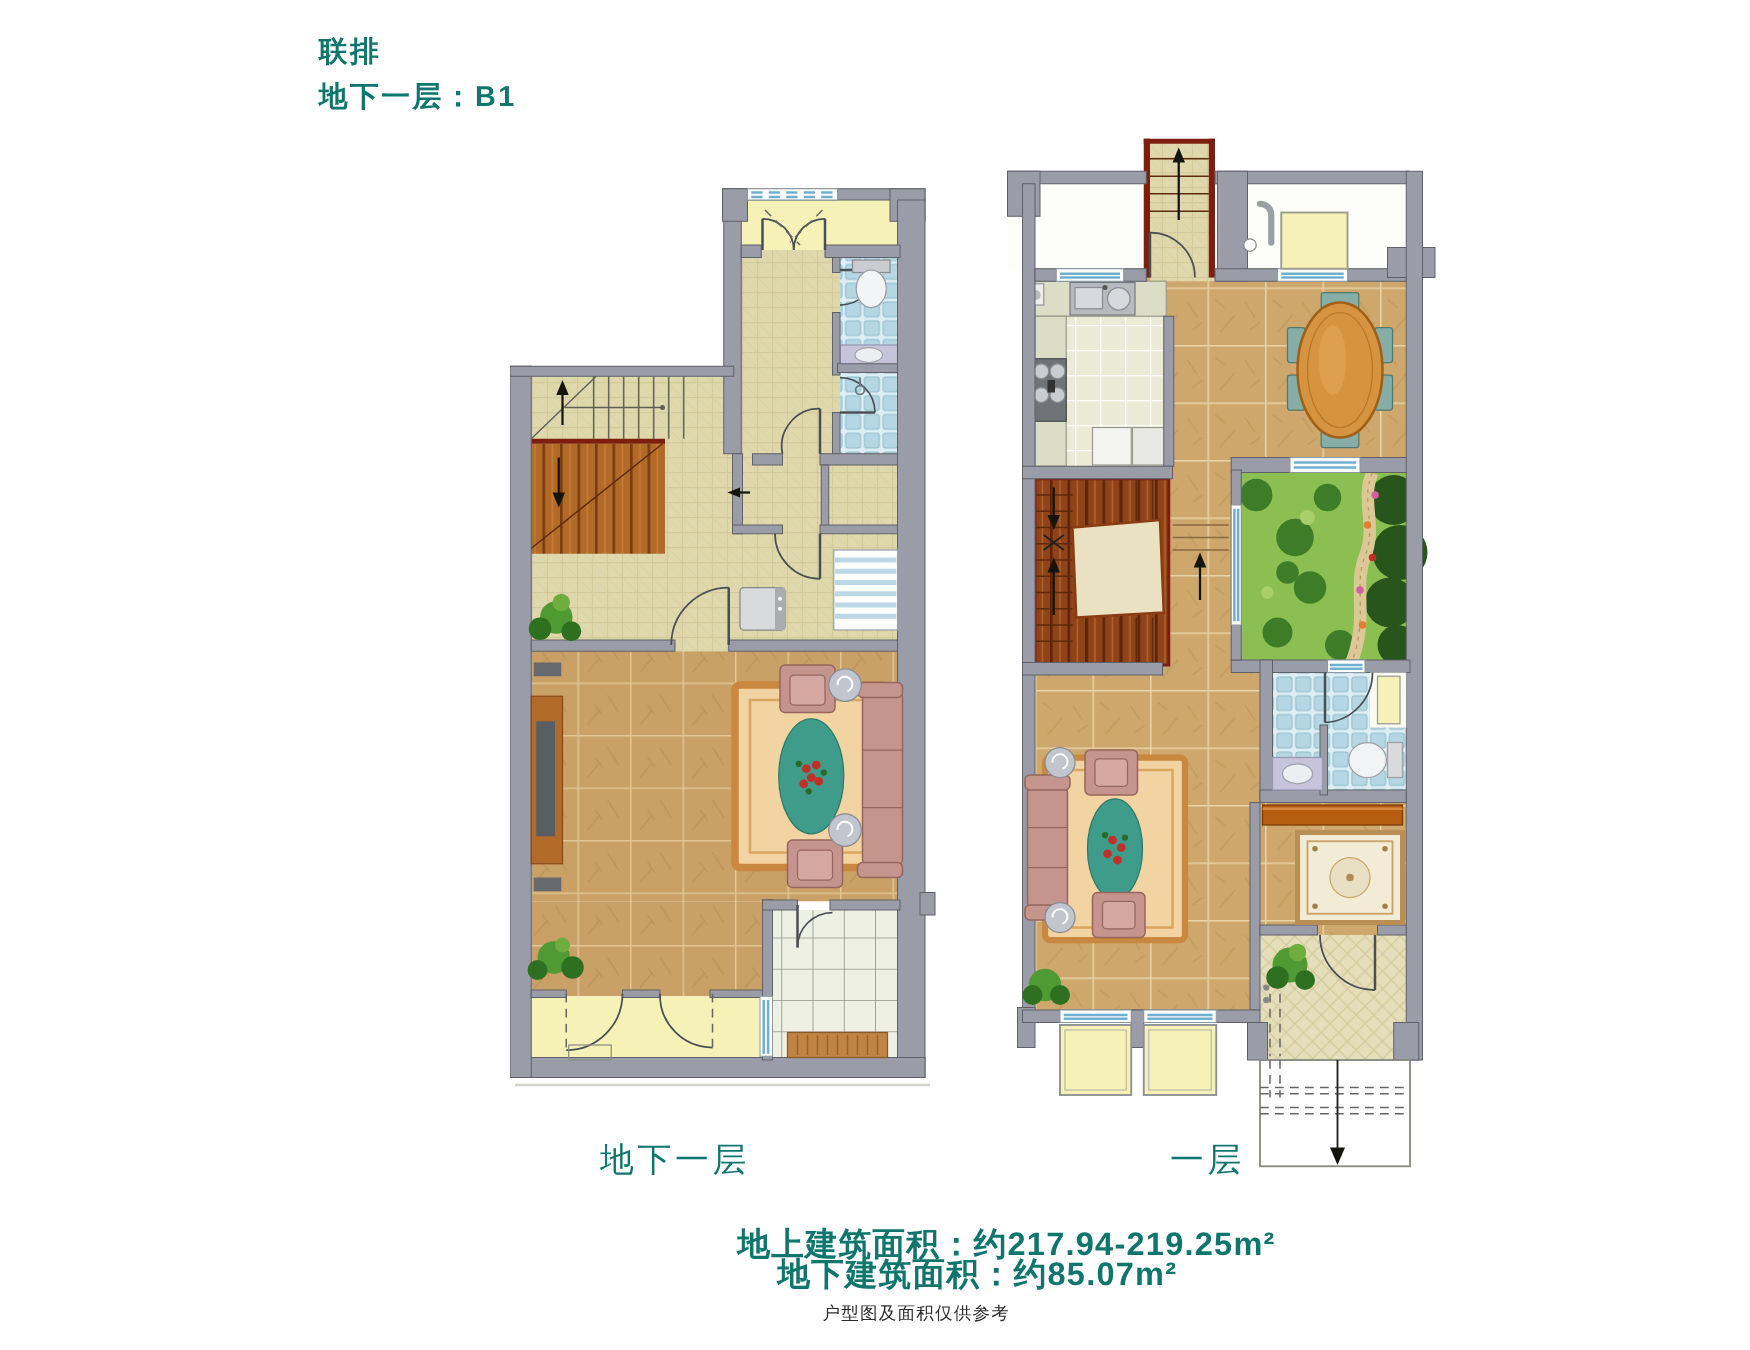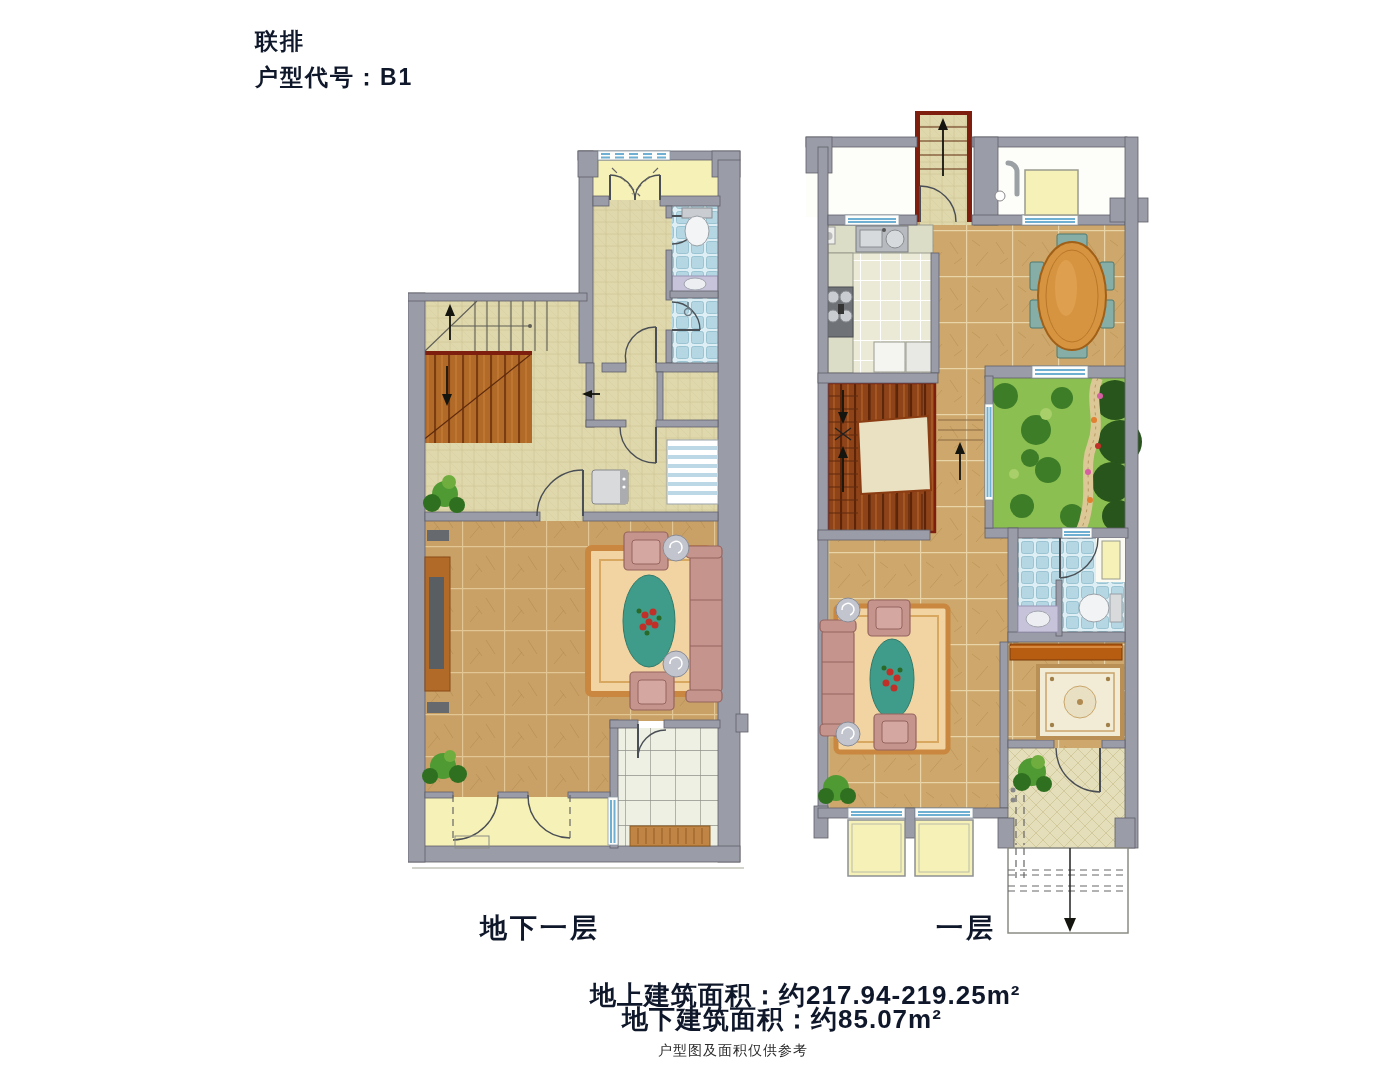--- a/index.html
+++ b/index.html
@@ -1,20 +1,20 @@
 <!DOCTYPE html>
 <html style="--wall: #9a9ca8; --wallLine: #5f6068; --stairRed: #7e1e0e; --tanTile: #c9a066; --tanLine: #e2c694; --marble: #cda76b; --marbleLine: #e8d4a6; --khaki: #e0d8ad; --khakiLine: #cdc493; --yellowRoom: #f6f1b6; --blueTile: #b4d7e3; --creamTile: #ebead7; --patio: #eef0e3; --entry: #e5deba; --windowBlue: #6fb0d2; --woodOrange: #b26a28; --woodDark: #8e4318; --gardenGrass: #8cbf52; --gardenTree: #3e7d28; --gardenDeep: #28551c; --sofaPink: #c4948d; --sofaLine: #96655f; --rugField: #f2d3a2; --rugBorder: #c9873f; --rugTeal: #3f9c8b; --rugCream: #f2ecd7; --tableWood: #d69440; --chairTeal: #86ada6; --lavender: #c7c3da; --cabinetOrange: #b75d12; --plantGreen: #4f9a33; --plantDark: #2f7020; --benchWood: #c08445;"><head>
 <meta charset="utf-8">
 <style>
   html,body{margin:0;padding:0}
   body{width:1400px;height:1080px;background:#ffffff;position:relative;overflow:hidden;
        font-family:"Liberation Sans",sans-serif;color:#141414}
-  .t{position:absolute;white-space:nowrap;color:#0f172a}
+  .t{position:absolute;white-space:nowrap;color:#0f766e}
   .hdr{font-size:23px;font-weight:600;letter-spacing:2px}
-  .plan-label{font-size:27px;font-weight:700;letter-spacing:3px}
+  .plan-label{font-size:27px;font-weight:400;letter-spacing:3px}
   .area-line{font-size:26px;font-weight:600;letter-spacing:1px}
   .disclaimer{font-size:14px;font-weight:500;color:#2b2b2b;letter-spacing:1px}
   svg{position:absolute}
   .w{fill:var(--wall);stroke:var(--wallLine);stroke-width:0.8}
   .wr{fill:var(--stairRed);stroke:none}
   .arc{fill:none;stroke:#4a4f55;stroke-width:1.4}
   .leaf{stroke:#4a4f55;stroke-width:2;fill:none}
   .dashl{stroke:#666;stroke-width:1.2;stroke-dasharray:7 5;fill:none}
   .stepline{stroke:#5f5f57;stroke-width:1.1}
   .wstep{stroke:#5e2a0e;stroke-width:1.2}
@@ -70,21 +70,21 @@
     </pattern>
     <pattern id="wd2" patternUnits="userSpaceOnUse" width="14" height="90">
       <rect width="14" height="90" style="fill:var(--woodDark)"></rect>
       <path d="M1 0V90" stroke="#5e2408" stroke-width="2.2" fill="none"></path>
       <path d="M8 0V90" stroke="#b5652a" stroke-width="1.2" fill="none"></path>
     </pattern>
   </defs>
 </svg>
 
 <div class="t hdr" style="left:255px;top:26px">联排</div>
-<div class="t hdr" style="left:255px;top:62px">户型代号：B1</div>
+<div class="t hdr" style="left:255px;top:62px">地下一层：B1</div>
 
 <svg style="left:408px;top:108px" width="348" height="762" viewBox="408 108 348 762">
 
   <g>
     <rect x="593" y="160" width="129" height="210" fill="url(#kh)"></rect>
     <rect x="425" y="293" width="297" height="228" fill="url(#kh)"></rect>
     <rect x="593" y="160" width="129" height="40" style="fill:var(--yellowRoom)"></rect>
     <rect x="672" y="206" width="46" height="70" fill="url(#bt)"></rect>
     <rect x="672" y="276" width="46" height="16" style="fill:var(--lavender)" stroke="#9a96b5"></rect>
     <rect x="672" y="298" width="46" height="65" fill="url(#bt)"></rect>

